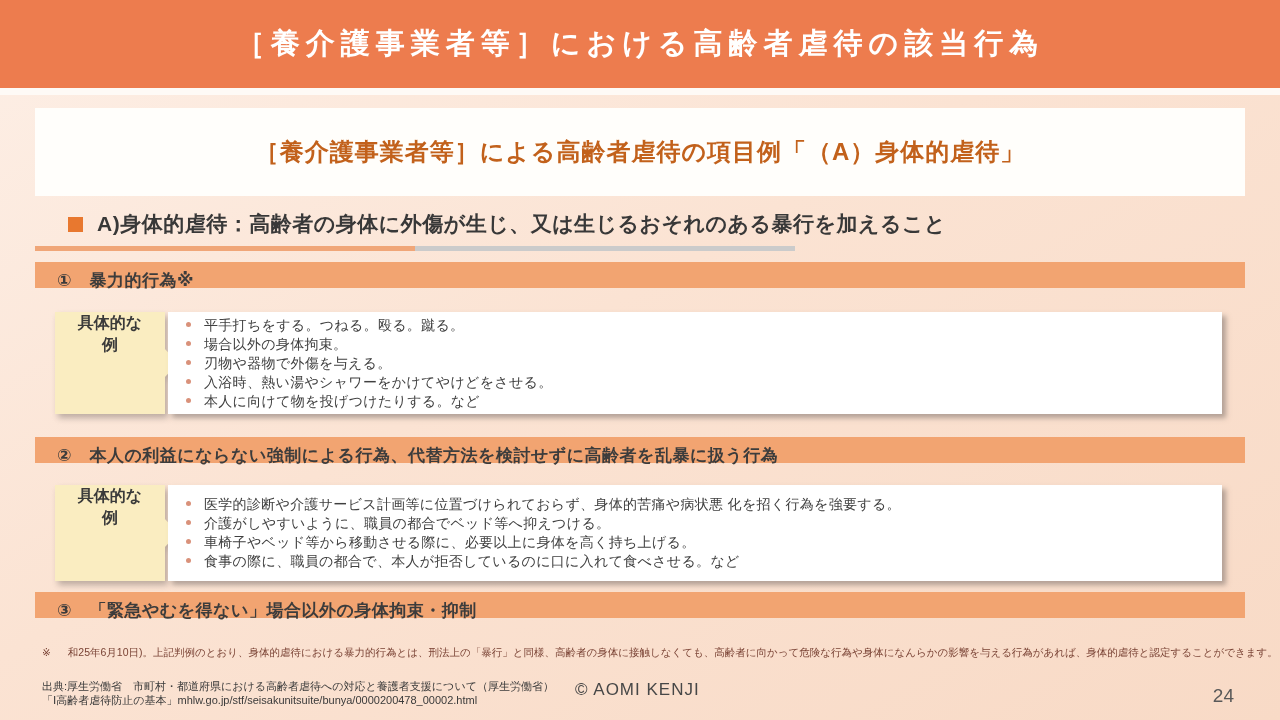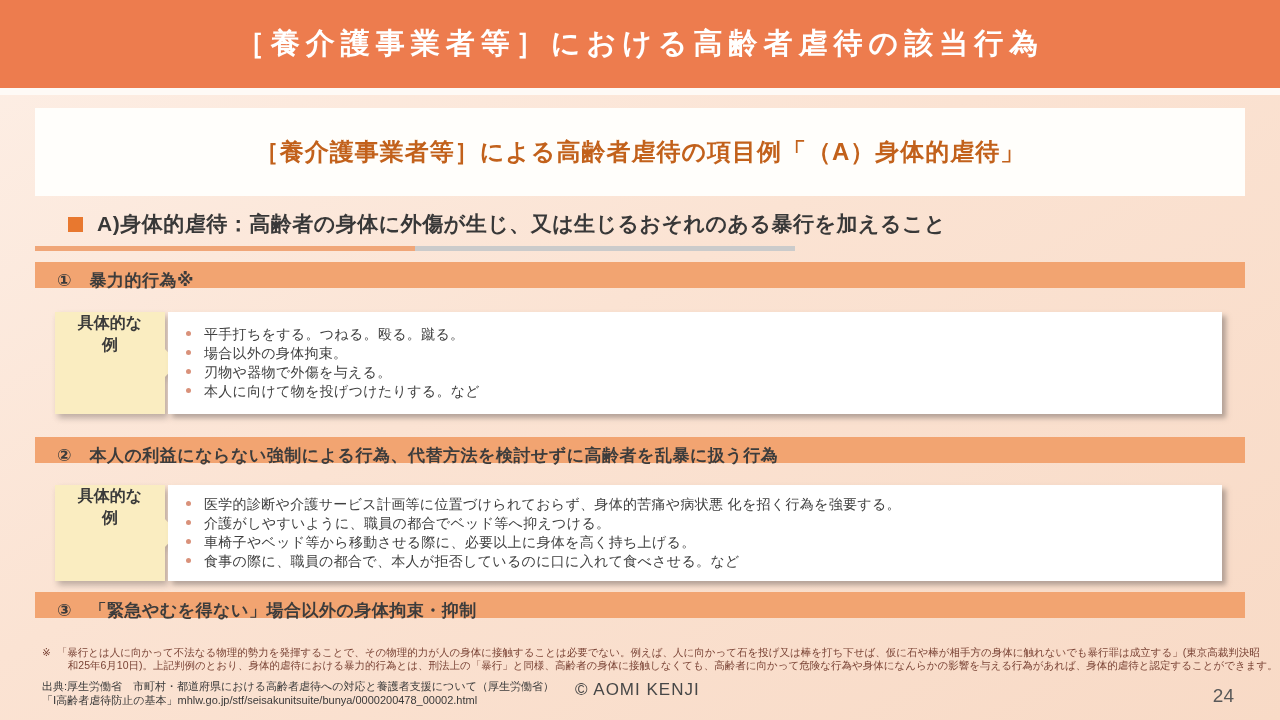--- a/index.html
+++ b/index.html
@@ -166,20 +166,24 @@
         <li>
             <span class="dot"></span>
             <span>場合以外の身体拘束。</span>
           </li>
         <li>
             <span class="dot"></span>
             <span>刃物や器物で外傷を与える。</span>
           </li>
         <li>
             <span class="dot"></span>
+            <span>入浴時、熱い湯やシャワーをかけてやけどをさせる。</span>
+          </li>
+        <li>
+            <span class="dot"></span>
             <span>本人に向けて物を投げつけたりする。など</span>
           </li>
       </ul>
     </div>
   </div>
 
   <div class="bar bar2">②　本人の利益にならない強制による行為、代替方法を検討せずに高齢者を乱暴に扱う行為</div>
 
   <div class="content c2">
     <div class="callout">
@@ -208,21 +212,20 @@
           </li>
       </ul>
     </div>
   </div>
 
   <div class="bar bar3">③　「緊急やむを得ない」場合以外の身体拘束・抑制</div>
 
   <div class="footnote">
     <span class="fn-marker">※</span>
     <div class="fn-lines">
-      <div>「暴行とは人に向かって不法なる物理的勢力を発揮することで、その物理的力が人の身体に接触することは必要でない。例えば、人に向かって石を投げ又は棒を打ち下せば、仮に石や棒が相手方の身体に触れないでも暴行罪は成立する」(東京高裁判決昭</div>
       <div class="fn-l2">和25年6月10日)。上記判例のとおり、身体的虐待における暴力的行為とは、刑法上の「暴行」と同様、高齢者の身体に接触しなくても、高齢者に向かって危険な行為や身体になんらかの影響を与える行為があれば、身体的虐待と認定することができます。</div>
     </div>
   </div>
 
   <div class="source">
     <div>出典:厚生労働省　市町村・都道府県における高齢者虐待への対応と養護者支援について（厚生労働省）</div>
     <div>「Ⅰ高齢者虐待防止の基本」mhlw.go.jp/stf/seisakunitsuite/bunya/0000200478_00002.html</div>
   </div>
 
   <div class="copyright">© AOMI KENJI</div>

